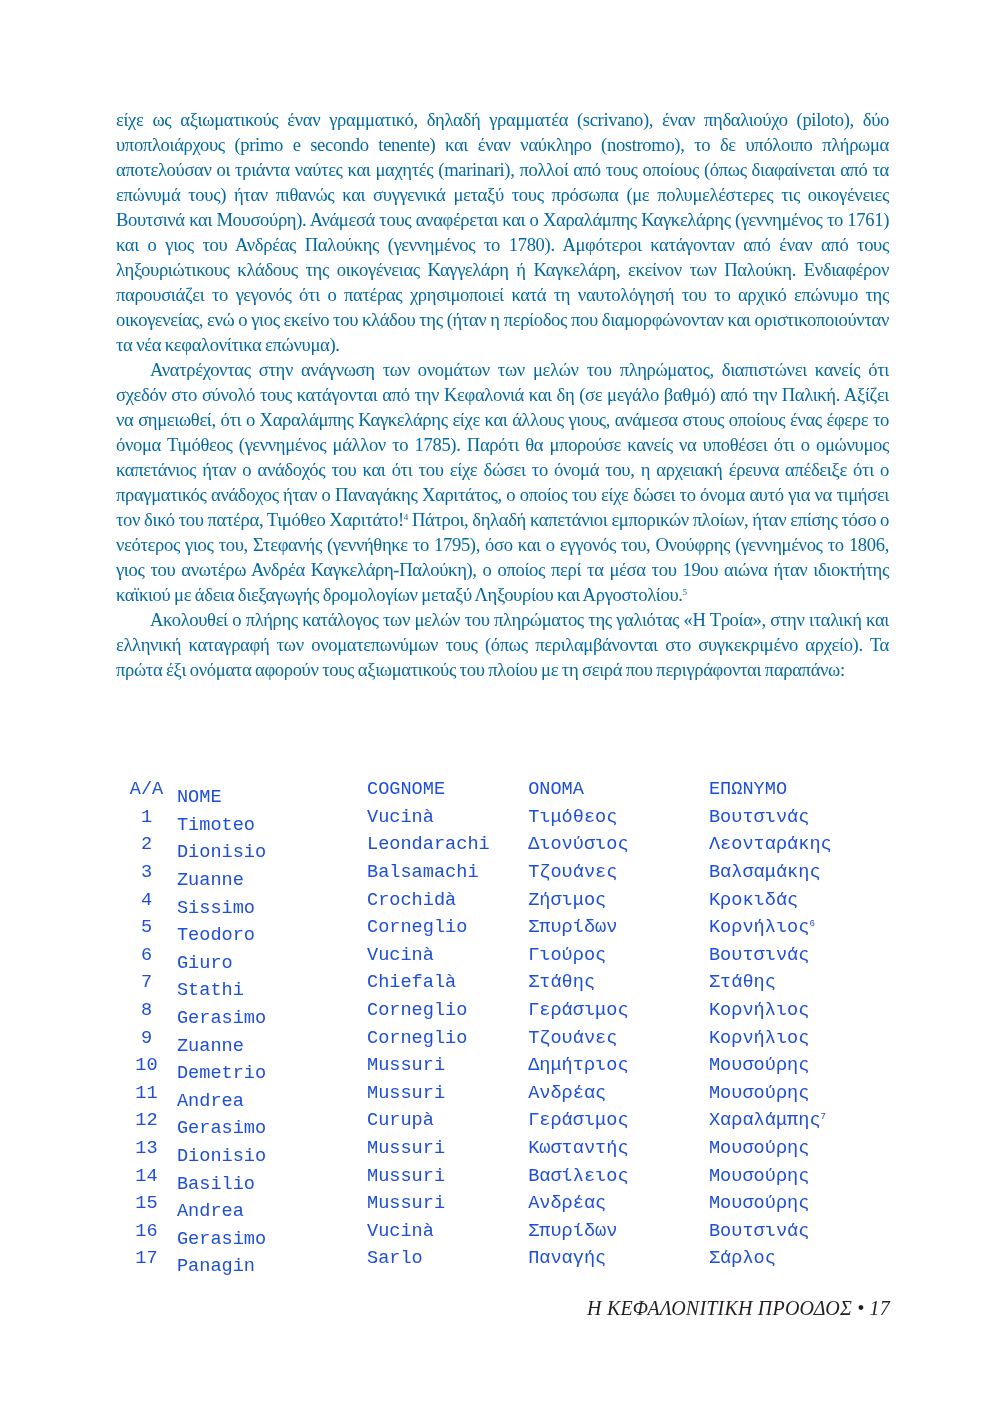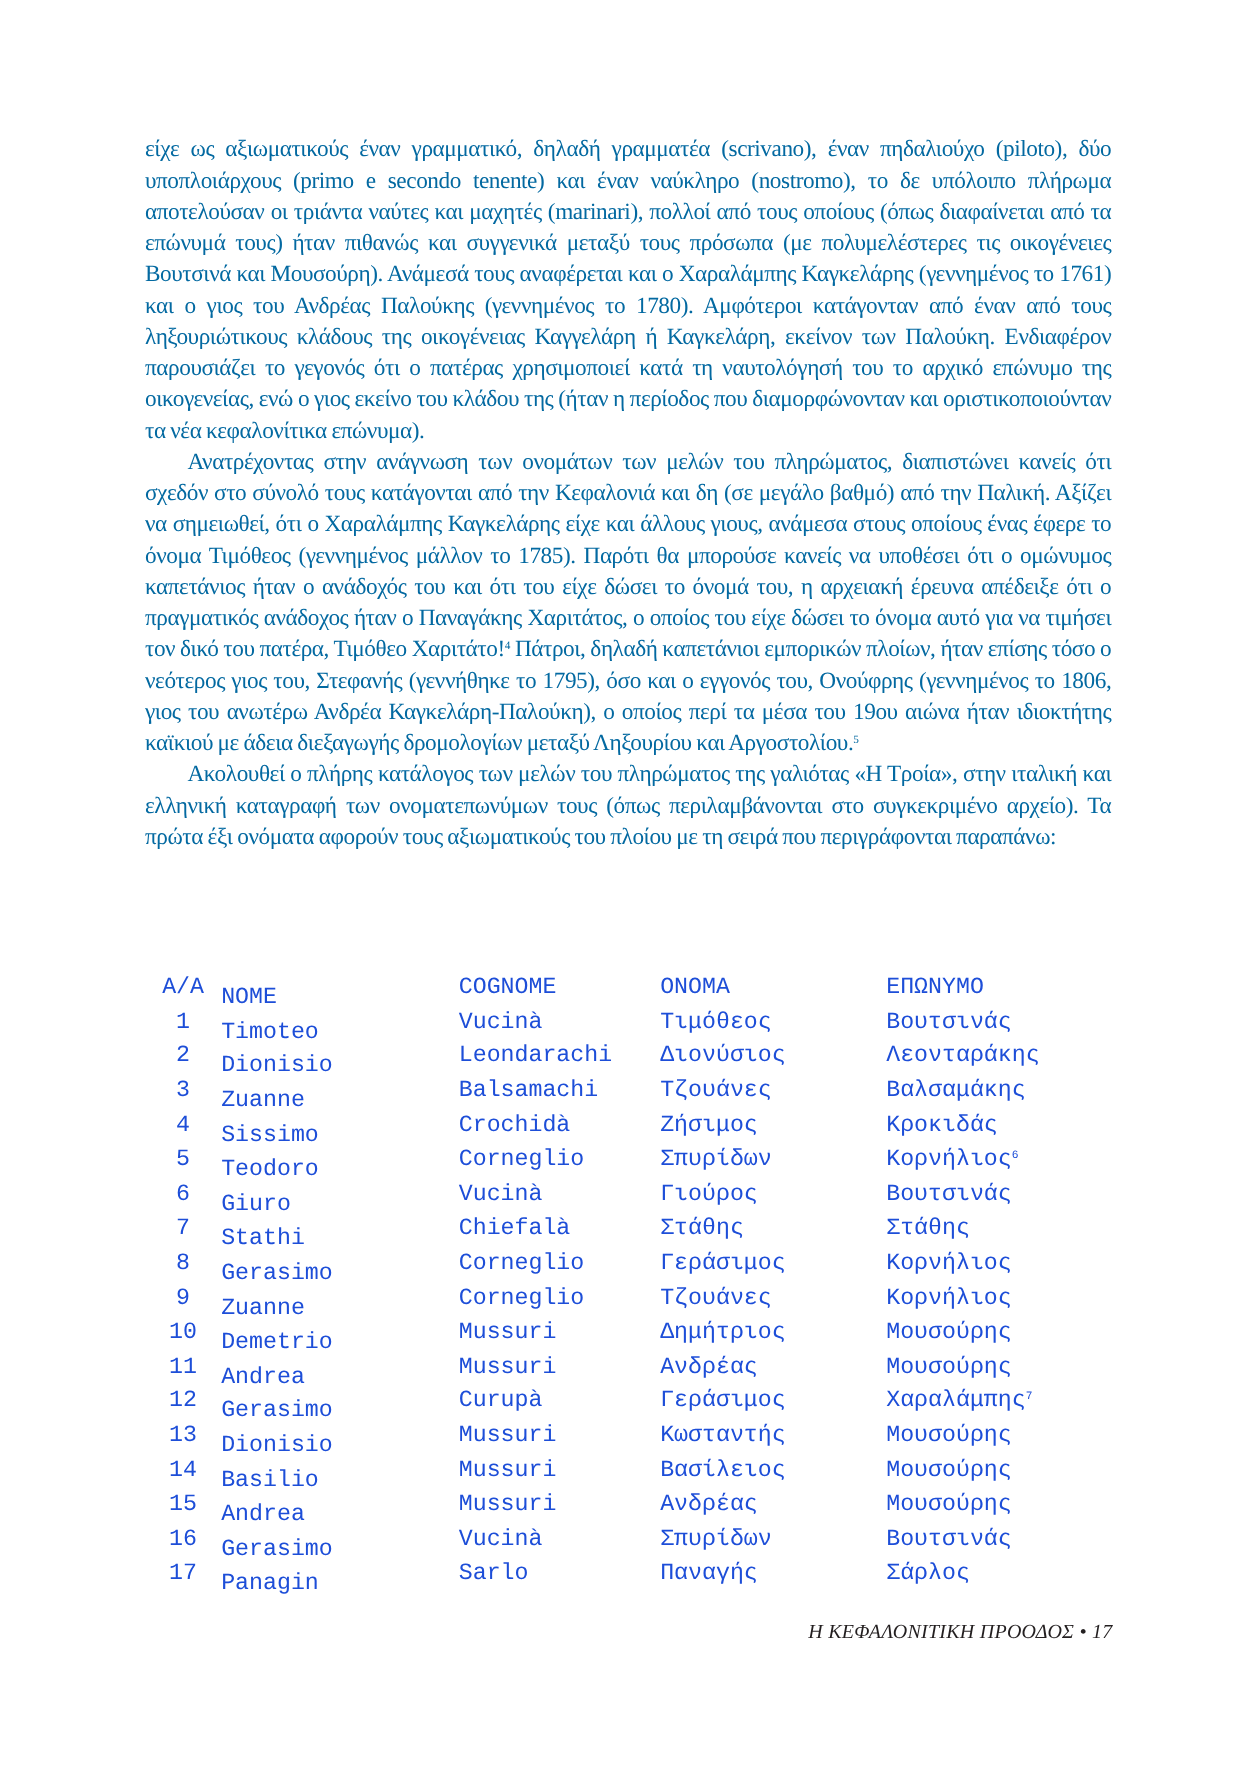--- a/index.html
+++ b/index.html
@@ -26,21 +26,21 @@
   }
   .trow { display: flex; height: 27.6px; align-items: center; }
   .c-aa { width: 62px; text-align: center; }
   .c-nome { width: 169px; margin-top: 16px; }
   .c-cog { width: 164px; margin-left: 24px; }
   .c-onoma { width: 184px; }
   .c-epon { width: 170px; }
   .footer {
     position: absolute; right: 114px; top: 1297px;
     font-family: "Liberation Serif", "DejaVu Serif", serif;
-    font-style: italic; font-size: 16px; color: #231f20;
+    font-style: italic; font-size: 20px; color: #231f20;
     letter-spacing: 0.2px;
   }
 </style>
 </head>
 <body>
 
 <div class="page">
   <p class="para">είχε ως αξιωματικούς έναν γραμματικό, δηλαδή γραμματέα (scrivano), έναν πηδαλιούχο (piloto), δύο υποπλοιάρχους (primo e secondo tenente) και έναν ναύκληρο (nostromo), το δε υπόλοιπο πλήρωμα αποτελούσαν οι τριάντα ναύτες και μαχητές (marinari), πολλοί από τους οποίους (όπως διαφαίνεται από τα επώνυμά τους) ήταν πιθανώς και συγγενικά μεταξύ τους πρόσωπα (με πολυμελέστερες τις οικογένειες Βουτσινά και Μουσούρη). Ανάμεσά τους αναφέρεται και ο Χαραλάμπης Καγκελάρης (γεννημένος το 1761) και ο γιος του Ανδρέας Παλούκης (γεννημένος το 1780). Αμφότεροι κατάγονταν από έναν από τους ληξουριώτικους κλάδους της οικογένειας Καγγελάρη ή Καγκελάρη, εκείνον των Παλούκη. Ενδιαφέρον παρουσιάζει το γεγονός ότι ο πατέρας χρησιμοποιεί κατά τη ναυτολόγησή του το αρχικό επώνυμο της οικογενείας, ενώ ο γιος εκείνο του κλάδου της (ήταν η περίοδος που διαμορφώνονταν και οριστικοποιούνταν τα νέα κεφαλονίτικα επώνυμα).</p>
   <p class="para indent"><span>Ανατρέχοντας στην ανάγνωση των ονομάτων των μελών του πληρώματος, διαπιστώνει κανείς ότι σχεδόν στο σύνολό τους κατάγονται από την Κεφαλονιά και δη (σε μεγάλο βαθμό) από την Παλική. Αξίζει να σημειωθεί, ότι ο Χαραλάμπης Καγκελάρης είχε και άλλους γιους, ανάμεσα στους οποίους ένας έφερε το όνομα Τιμόθεος (γεννημένος μάλλον το 1785). Παρότι θα μπορούσε κανείς να υποθέσει ότι ο ομώνυμος καπετάνιος ήταν ο ανάδοχός του και ότι του είχε δώσει το όνομά του, η αρχειακή έρευνα απέδειξε ότι ο πραγματικός ανάδοχος ήταν ο Παναγάκης Χαριτάτος, ο οποίος του είχε δώσει το όνομα αυτό για να τιμήσει τον δικό του πατέρα, Τιμόθεο Χαριτάτο!</span><sup>4</sup><span> Πάτροι, δηλαδή καπετάνιοι εμπορικών πλοίων, ήταν επίσης τόσο ο νεότερος γιος του, Στεφανής (γεννήθηκε το 1795), όσο και ο εγγονός του, Ονούφρης (γεννημένος το 1806, γιος του ανωτέρω Ανδρέα Καγκελάρη-Παλούκη), ο οποίος περί τα μέσα του 19ου αιώνα ήταν ιδιοκτήτης καϊκιού με άδεια διεξαγωγής δρομολογίων μεταξύ Ληξουρίου και Αργοστολίου.</span><sup>5</sup></p>
   <p class="para indent">Ακολουθεί ο πλήρης κατάλογος των μελών του πληρώματος της γαλιότας «Η Τροία», στην ιταλική και ελληνική καταγραφή των ονοματεπωνύμων τους (όπως περιλαμβάνονται στο συγκεκριμένο αρχείο). Τα πρώτα έξι ονόματα αφορούν τους αξιωματικούς του πλοίου με τη σειρά που περιγράφονται παραπάνω:</p>

